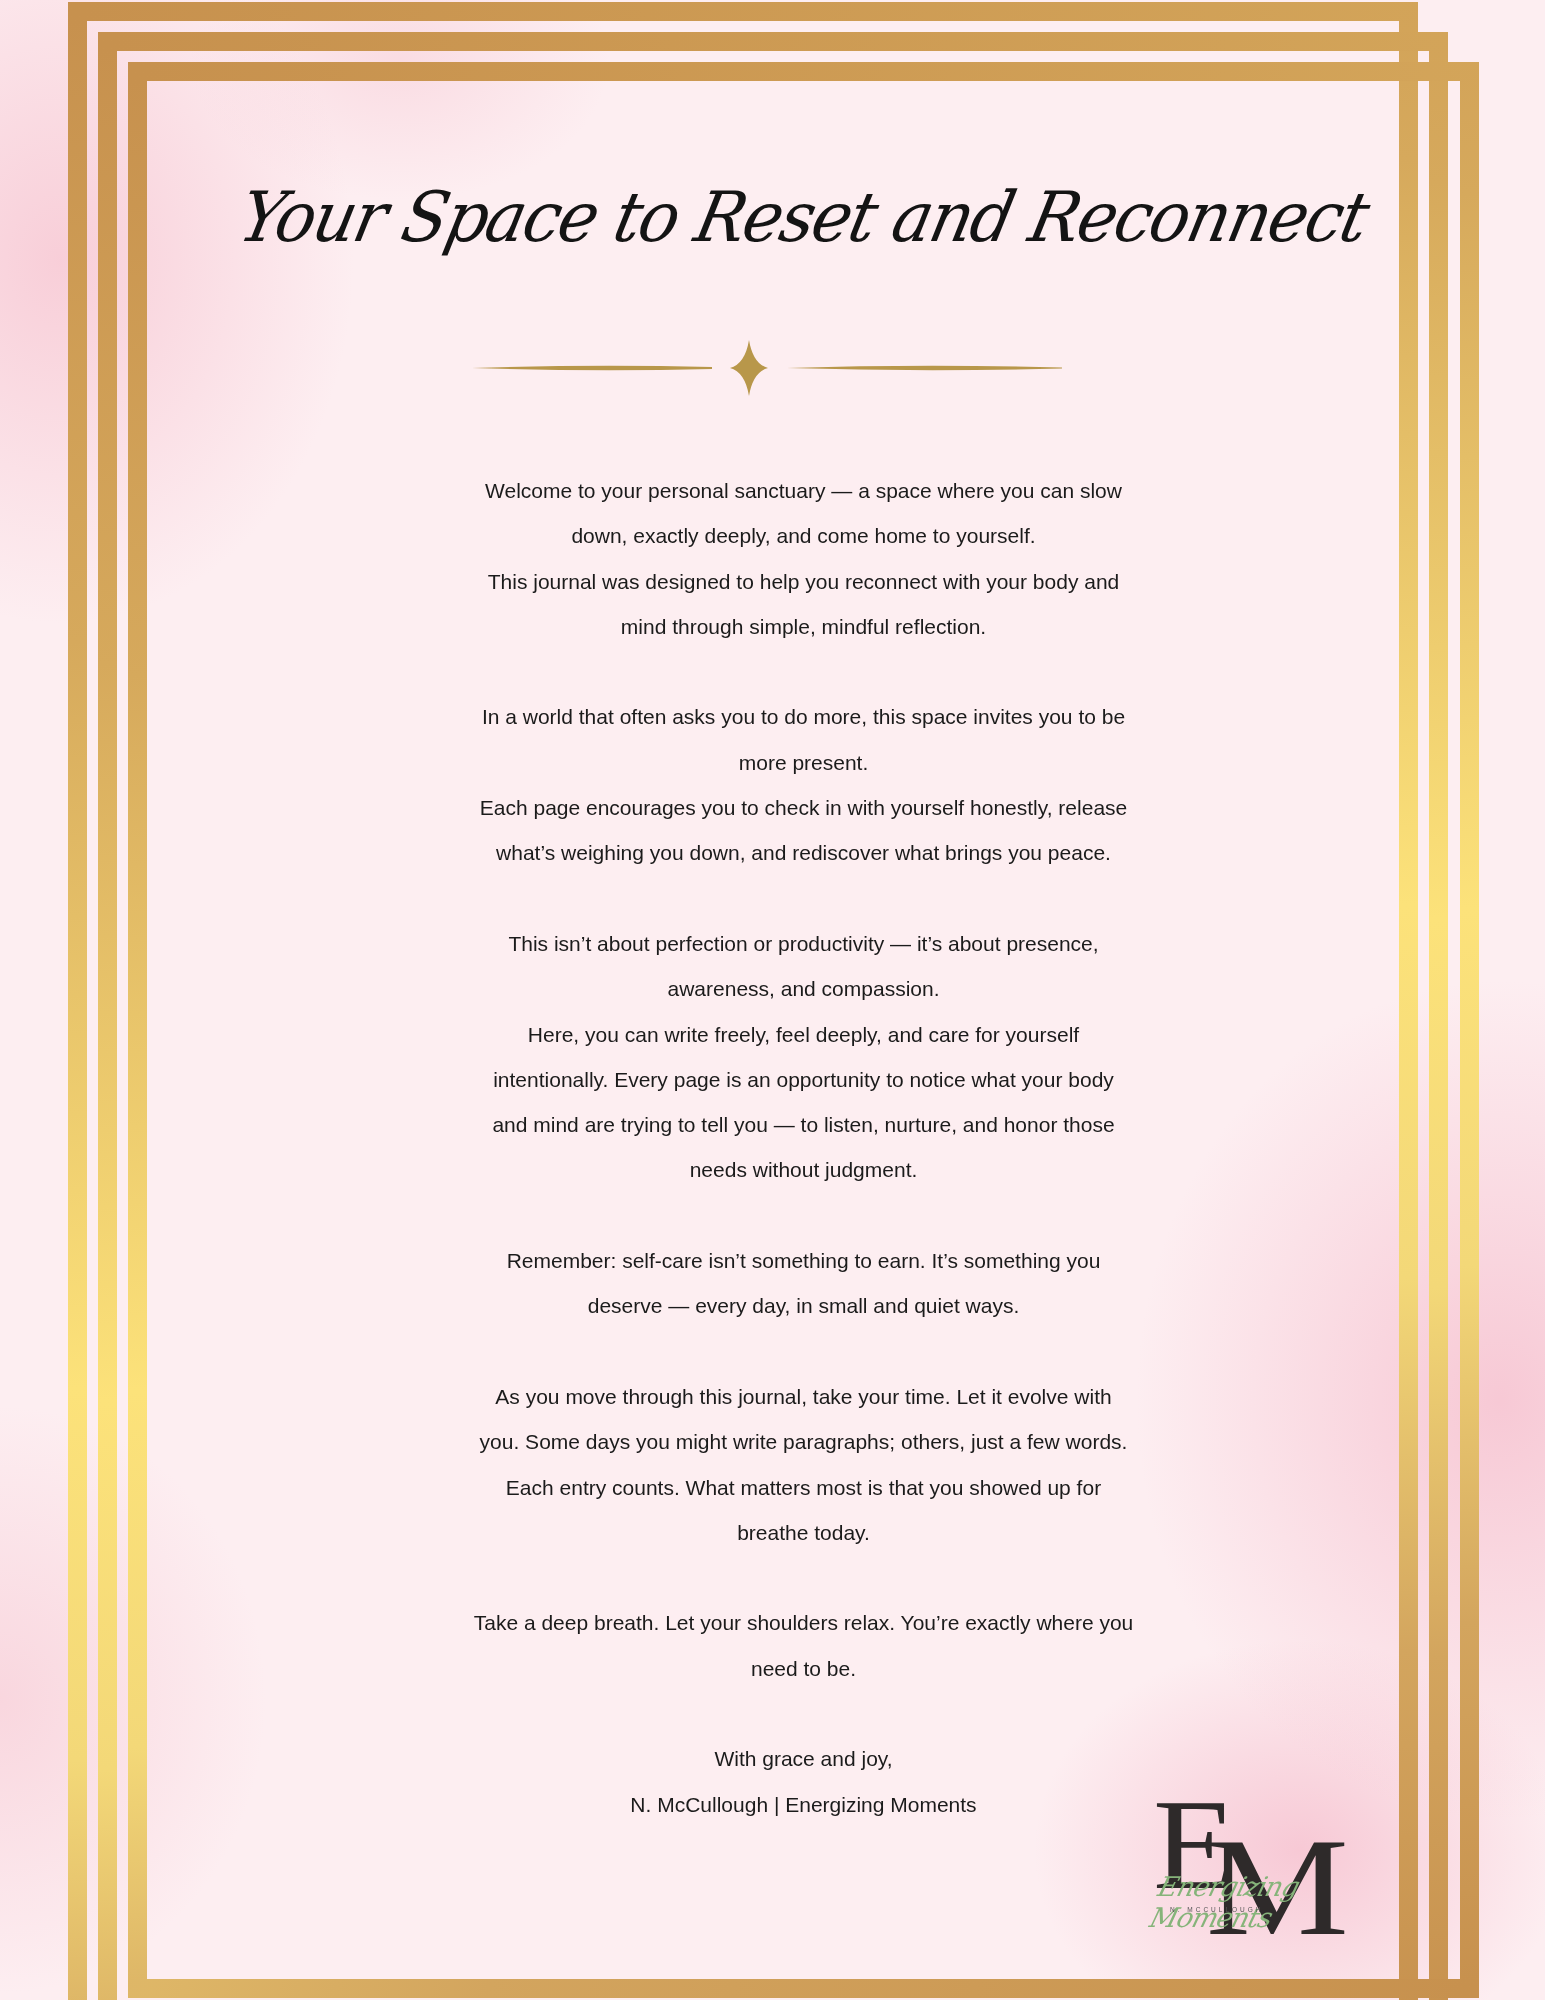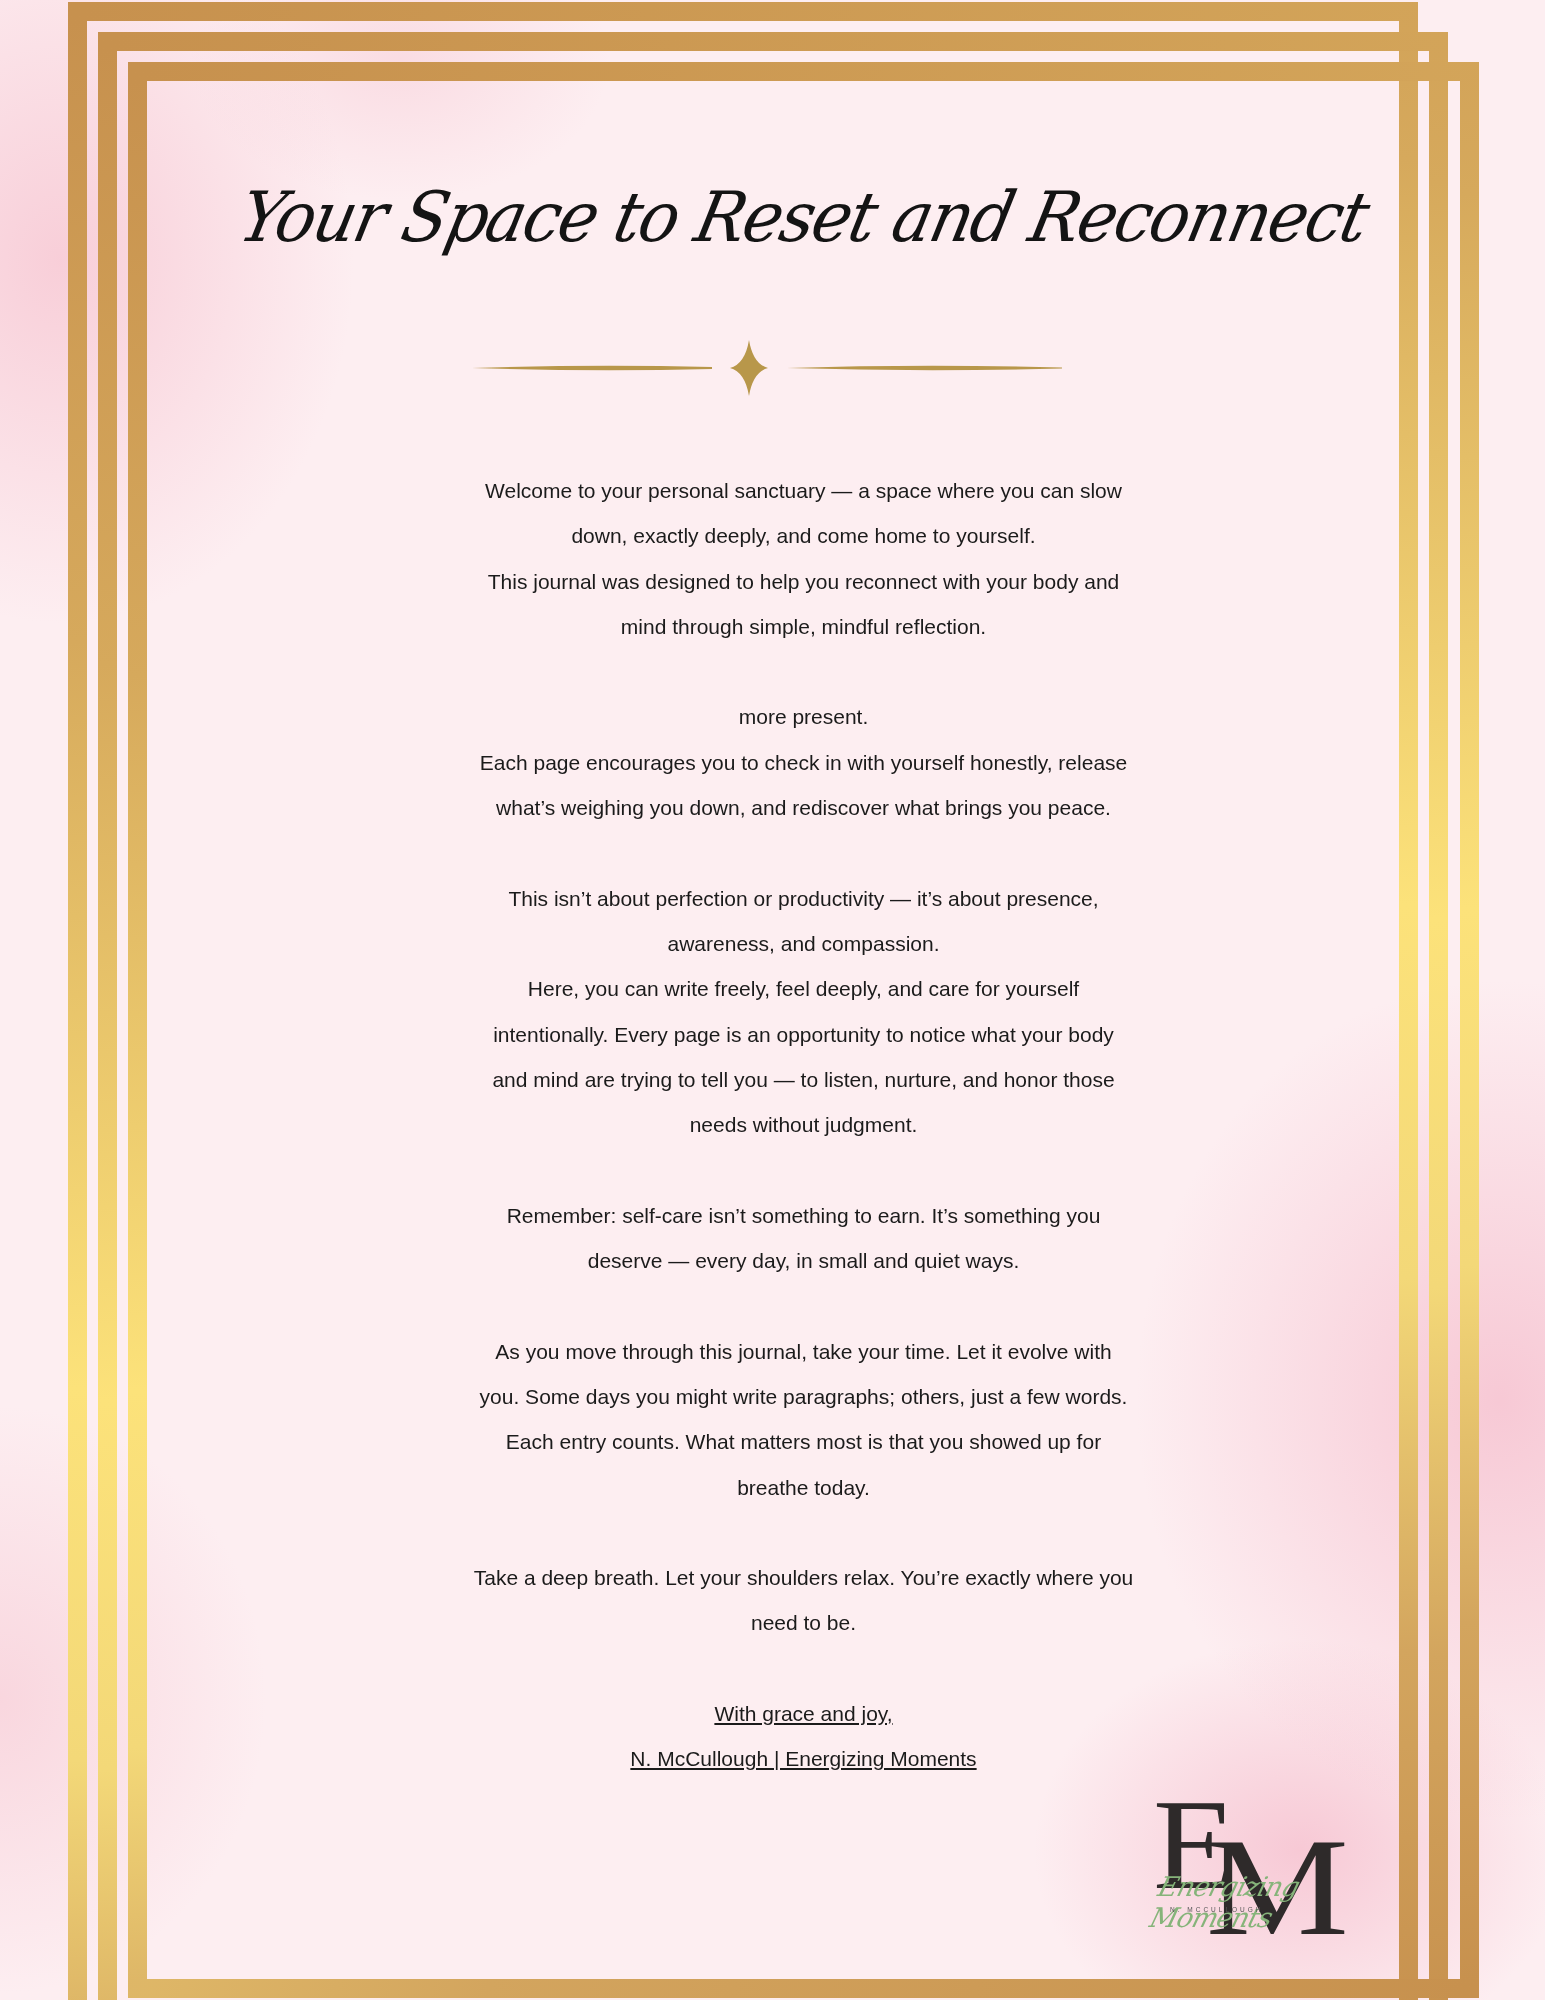--- a/index.html
+++ b/index.html
@@ -39,21 +39,21 @@
     position: absolute; left: 325px; top: 257px; width: 590px; height: 60px;
   }
   .body-text {
     position: absolute; left: 30px; right: 30px; top: 387px;
     text-align: center; color: #1b1b1b;
     font-family: "Liberation Sans", "DejaVu Sans", sans-serif;
     font-size: 21px; line-height: 45.3px;
   }
   .body-text p { margin: 0 0 45.3px 0; }
   .body-text p .ln { display: block; }
-  .signoff { margin: 0; text-decoration: underline; }
+  .signoff { margin: 0; }
   .signoff .ln { display: block; }
 
   .logo {
     position: absolute; left: 1008px; top: 1698px; width: 230px; height: 190px;
   }
   .logo .E {
     position: absolute; left: 0px; top: 0px;
     font-family: "Liberation Serif", "DejaVu Serif", serif;
     font-size: 130px; line-height: 1; color: #2e2a2a;
     transform: scaleX(1.05);
@@ -95,20 +95,21 @@
   </div>
 
   <div class="body-text">
     <p>
       <span class="ln">Welcome to your personal sanctuary — a space where you can slow</span>
       <span class="ln">down, exactly deeply, and come home to yourself.</span>
       <span class="ln">This journal was designed to help you reconnect with your body and</span>
       <span class="ln">mind through simple, mindful reflection.</span>
     </p>
     <p>
+      <span class="ln">In a world that often asks you to do more, this space invites you to be</span>
       <span class="ln">more present.</span>
       <span class="ln">Each page encourages you to check in with yourself honestly, release</span>
       <span class="ln">what’s weighing you down, and rediscover what brings you peace.</span>
     </p>
     <p>
       <span class="ln">This isn’t about perfection or productivity — it’s about presence,</span>
       <span class="ln">awareness, and compassion.</span>
       <span class="ln">Here, you can write freely, feel deeply, and care for yourself</span>
       <span class="ln">intentionally. Every page is an opportunity to notice what your body</span>
       <span class="ln">and mind are trying to tell you — to listen, nurture, and honor those</span>

